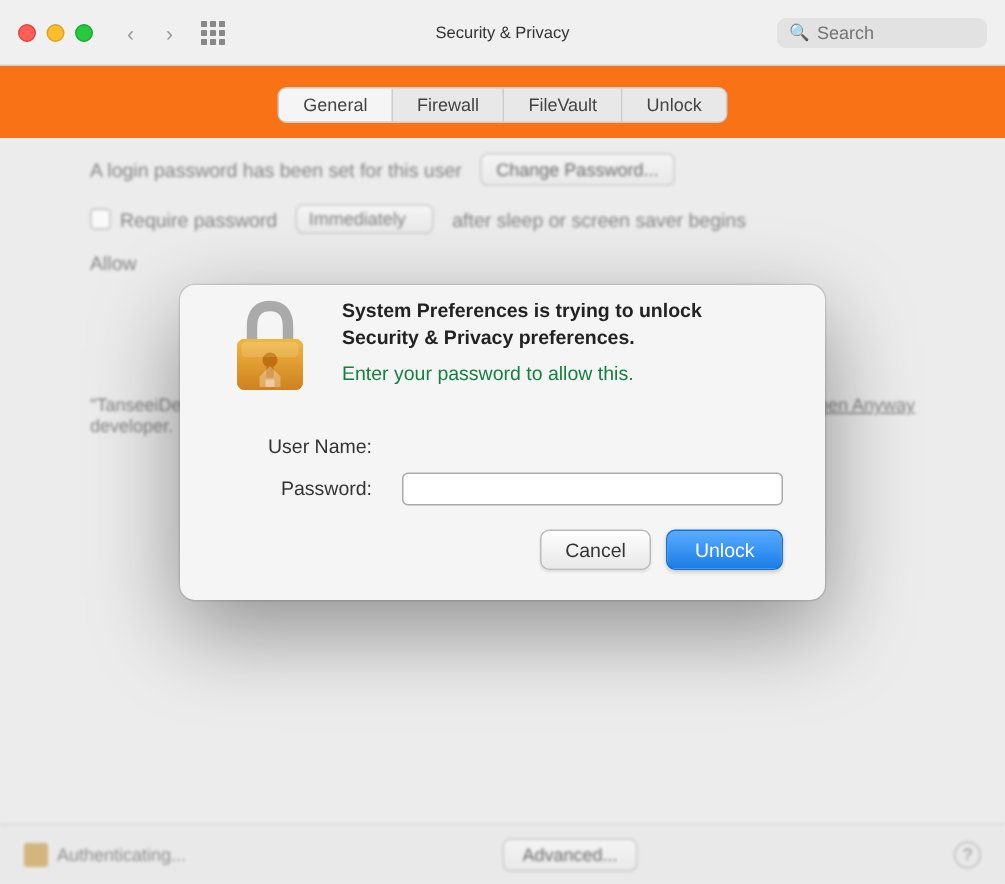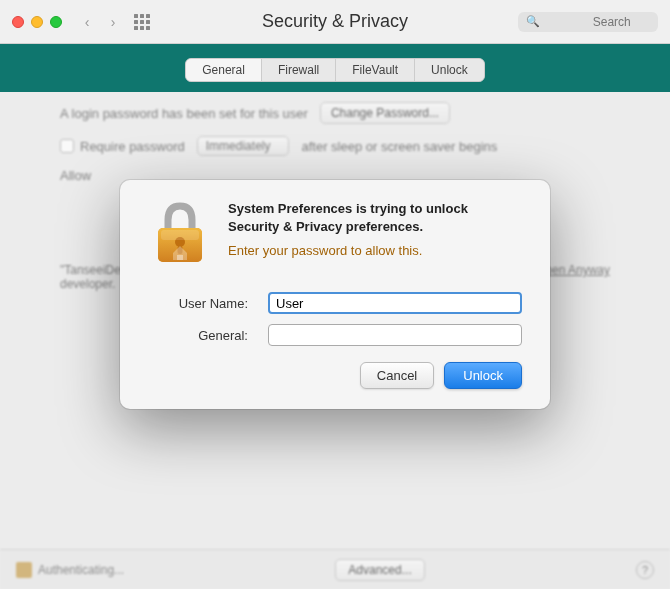--- a/index.html
+++ b/index.html
@@ -69,21 +69,21 @@
       width: 4px;
       height: 4px;
       background: #888;
       border-radius: 0.5px;
     }
 
     .window-title {
       position: absolute;
       left: 50%;
       transform: translateX(-50%);
-      font-size: 18px;
+      font-size: 11px;
       font-weight: 500;
       color: #333;
     }
 
     .search-bar {
       margin-left: auto;
       display: flex;
       align-items: center;
       background: #e2e2e2;
       border-radius: 6px;
@@ -92,36 +92,35 @@
       gap: 5px;
     }
 
     .search-bar input {
       background: transparent;
       border: none;
       outline: none;
       font-size: 12px;
       color: #666;
       width: 100%;
-      margin-left: 48px;
     }
 
     .search-icon-svg {
       color: #999;
       font-size: 11px;
     }
 
     
     .tabs-area {
       display: flex;
       justify-content: center;
       align-items: center;
       padding: 14px 0 10px;
       gap: 0;
-      background: #0f766e;
+      background: #f97316;
       filter: blur(0px);
     }
 
     .tab-container {
       display: flex;
       border: 1px solid #ccc;
       border-radius: 6px;
       overflow: hidden;
       background: #e0e0e0;
     }
@@ -273,21 +272,21 @@
       align-items: center;
       justify-content: center;
       z-index: 100;
     }
 
     .modal {
       background: #f5f5f5;
       border-radius: 10px;
       box-shadow: 0 20px 60px rgba(0,0,0,0.4), 0 0 0 1px rgba(0,0,0,0.1);
       width: 430px;
-      padding: 20px 28px 20px;
+      padding: 8px 28px 20px;
     }
 
     .modal-top {
       display: flex;
       gap: 16px;
       margin-bottom: 20px;
     }
 
     .lock-icon-container {
       flex-shrink: 0;
@@ -305,21 +304,21 @@
     .modal-title {
       font-size: 13px;
       font-weight: 600;
       color: #222;
       margin-bottom: 6px;
       line-height: 1.4;
     }
 
     .modal-subtitle {
       font-size: 13px;
-      color: #a16207;
+      color: #15803d;
       line-height: 1.4;
     }
 
     
     .form-row {
       display: flex;
       align-items: center;
       margin-bottom: 10px;
       gap: 12px;
     }
@@ -481,25 +480,24 @@
         </svg>
       </div>
       <div class="modal-text-area">
         <div class="modal-title">System Preferences is trying to unlock Security &amp; Privacy preferences.</div>
         <div class="modal-subtitle">Enter your password to allow this.</div>
       </div>
     </div>
 
     <div class="form-row">
       <label class="form-label">User Name:</label>
-      <input class="form-input" type="text" value="User" style="">
     </div>
 
     <div class="form-row">
-      <label class="form-label">General:</label>
+      <label class="form-label">Password:</label>
       <input class="form-input password-field" type="password" style="">
     </div>
 
     <div class="modal-buttons">
       <button class="cancel-btn">Cancel</button>
       <button class="unlock-btn">Unlock</button>
     </div>
   </div>
 </div>
 

